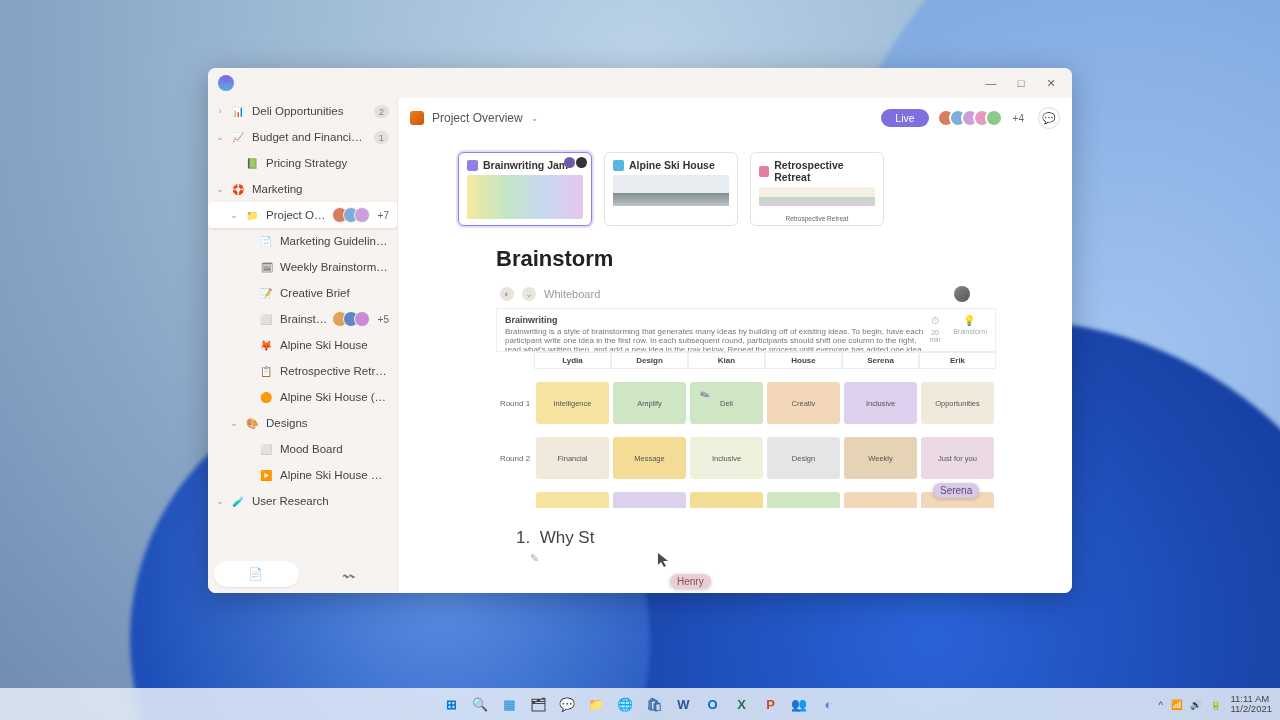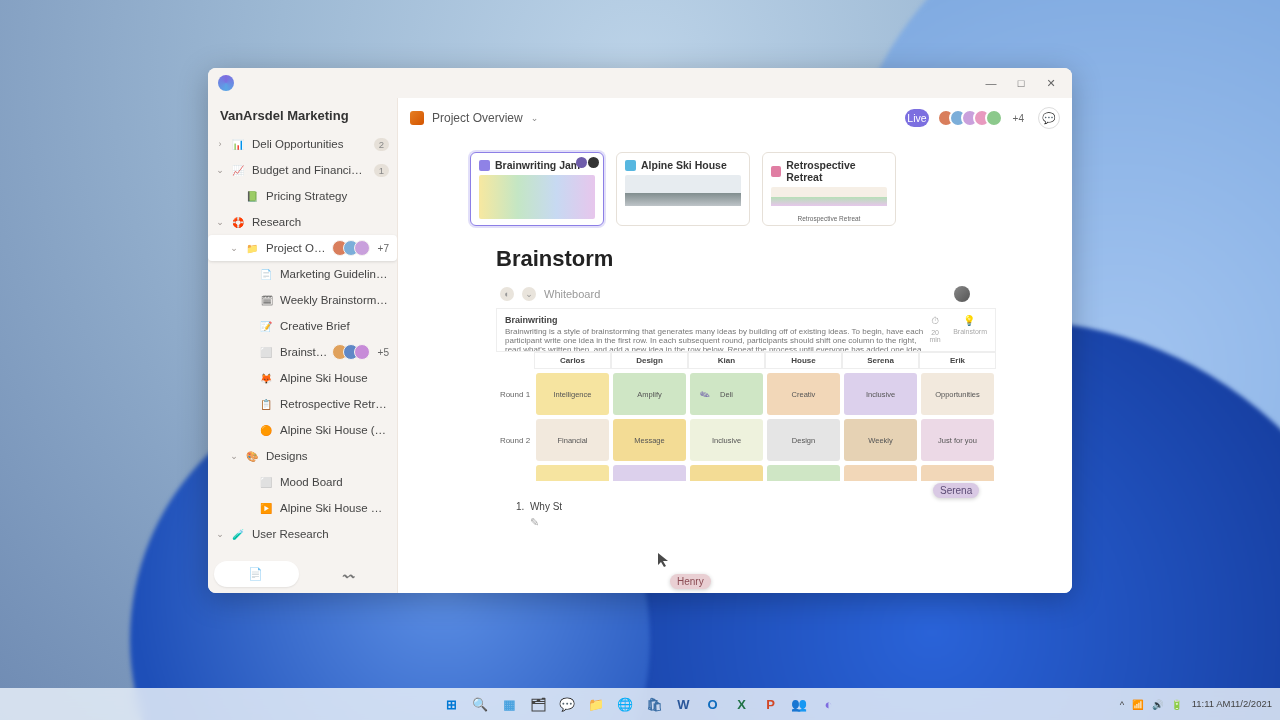--- a/index.html
+++ b/index.html
@@ -33,28 +33,28 @@
   .sidebar-footer{height:38px;display:flex;align-items:center;justify-content:center;gap:8px;padding:6px}
   .tog{flex:1;height:26px;border-radius:14px;display:flex;align-items:center;justify-content:center;background:#fff;box-shadow:0 1px 2px rgba(0,0,0,.08);color:#777;font-size:12px}
   .tog.alt{background:transparent;box-shadow:none}
 
   .main{flex:1;display:flex;flex-direction:column;min-width:0;background:#fff}
   .mainbar{height:40px;display:flex;align-items:center;padding:0 12px;gap:8px}
   .mb-icon{width:14px;height:14px;background:linear-gradient(135deg,#e67e22,#d35400);border-radius:3px}
   .mb-title{font-size:12px;color:#555}
   .chev{font-size:9px;color:#888}
   .mb-spacer{flex:1}
-  .live{background:#7c6fe0;color:#fff;font-size:10.5px;padding:3px 2px;border-radius:12px}
+  .live{background:#7c6fe0;color:#fff;font-size:10.5px;padding:3px 14px;border-radius:12px}
   .hdr-pile{display:flex;align-items:center;margin-left:6px}
   .hdr-pile .f{width:18px;height:18px;border-radius:50%;margin-left:-6px;border:2px solid #fff}
   .chat{width:22px;height:22px;border-radius:50%;display:flex;align-items:center;justify-content:center;color:#888;border:1px solid #ddd;font-size:11px;margin-left:6px}
 
   .content{flex:1;overflow:auto;padding:8px 24px 12px 24px}
 
-  .cards{display:flex;gap:12px;margin:6px 48px 20px}
+  .cards{display:flex;gap:12px;margin:6px 36px 20px}
   .card{width:134px;height:74px;border:1px solid #e6e0d8;border-radius:6px;padding:6px 8px;display:flex;flex-direction:column;position:relative;background:#fff}
   .card.sel{border:1.5px solid #8d7fe6;box-shadow:0 0 0 2px rgba(141,127,230,.25)}
   .card-h{display:flex;align-items:center;gap:5px}
   .ci{width:11px;height:11px;border-radius:2px}
   .ct{font-size:10.5px;color:#333;font-weight:600}
   .card-eyes{position:absolute;top:4px;right:4px;display:flex;gap:1px}
   .eye{width:11px;height:11px;border-radius:50%}
   .cprev{flex:1;margin-top:4px;border-radius:2px}
 
   .h1{font-size:22px;font-weight:700;color:#222;margin:4px 0 14px 74px}
@@ -67,38 +67,38 @@
   .board{margin:0 0 0 74px;width:500px;background:#fff}
   .desc{border:1px solid #eee;padding:6px 8px;font-size:8px;color:#777;height:44px;overflow:hidden;display:flex}
   .desc-l{flex:1}
   .desc-t{font-size:9px;color:#444;font-weight:600;margin-bottom:2px}
   .desc-r{width:60px;display:flex;gap:10px;align-items:flex-start;justify-content:flex-end;font-size:7px;color:#aaa;text-align:center}
   .di{display:flex;flex-direction:column;align-items:center;gap:2px}
   .di .g{font-size:10px}
   .hrow{display:flex}
   .rl{width:38px;font-size:8px;color:#666;display:flex;align-items:center;justify-content:center}
   .hcell{flex:1;border:1px solid #eee;text-align:center;font-size:8px;color:#444;padding:3px 0;font-weight:600}
-  .grow{display:flex;margin-top:4px}
+  .grow{display:flex;margin-top:13px}
   .gcell{flex:1;height:42px;margin:0 2px;border-radius:3px;display:flex;align-items:center;justify-content:center;font-size:7.5px;color:#555}
   .pcell{flex:1;height:16px;margin:0 2px;border-radius:3px 3px 0 0}
 
   .cursor-tag{position:absolute;font-size:10px;padding:2px 7px;border-radius:10px;box-shadow:0 1px 4px rgba(0,0,0,.2)}
   .ct-serena{left:725px;top:415px;background:#d9c9e4;color:#5b4b75}
   .ct-henry{position:absolute;left:670px;top:574px;background:#e9cfd3;color:#8a4a52;z-index:3}
   .fakecursor{position:absolute;left:656px;top:552px;width:16px;height:16px;z-index:3;color:#555}
   .pen{position:absolute;left:700px;top:388px;font-size:12px;color:#6e5caa;transform:rotate(-25deg);z-index:3}
 
-  .listnum{margin:20px 0 4px 94px;font-size:10px;color:#444}
+  .listnum{margin:20px 0 4px 94px;font-size:17px;color:#444}
   .listline{margin-left:108px;font-size:11px;color:#aaa}
 
   .taskbar{position:absolute;left:0;right:0;bottom:0;height:32px;background:rgba(230,238,248,.85);backdrop-filter:blur(6px);display:flex;align-items:center;z-index:5}
   .tb-center{flex:1;display:flex;justify-content:center;gap:5px}
   .tb-ico{width:24px;height:24px;border-radius:4px;display:flex;align-items:center;justify-content:center;font-size:13px}
   .tb-right{position:absolute;right:8px;display:flex;align-items:center;gap:8px;font-size:9.5px;color:#444}
-  .clock{display:flex;flex-direction:row;align-items:flex-end;line-height:1.05}
+  .clock{display:flex;flex-direction:column;line-height:1.05}
 </style>
 </head>
 <body>
 
 <div class="wallpaper">
   <div class="swoop s4"></div>
     <div class="swoop s1"></div>
     <div class="swoop s2"></div>
     <div class="swoop s3"></div>
 </div>
@@ -106,21 +106,20 @@
 <div class="app">
  <div class="titlebar">
    <div class="app-logo"></div>
    <div class="title-spacer"></div>
    <div class="winbtn">—</div>
    <div class="winbtn">□</div>
    <div class="winbtn">✕</div>
  </div>
  <div class="body">
   <div class="sidebar">
-    <div class="ws-title">VanArsdel Marketing</div>
     <div class="tree" id="tree">
           <div class="node" style="padding-left: 6px;">
             <span class="twist">›</span>
             <span class="bullet">📊</span>
             <span class="label">Deli Opportunities</span>
             <span class="badge">2</span>
           </div>
           <div class="node" style="padding-left: 6px;">
             <span class="twist">⌄</span>
             <span class="bullet">📈</span>
@@ -128,21 +127,21 @@
             <span class="badge">1</span>
           </div>
           <div class="node" style="padding-left: 20px;">
             <span class="twist"></span>
             <span class="bullet">📗</span>
             <span class="label">Pricing Strategy</span>
           </div>
           <div class="node" style="padding-left: 6px;">
             <span class="twist">⌄</span>
             <span class="bullet">🛟</span>
-            <span class="label">Research</span>
+            <span class="label">Marketing</span>
           </div>
           <div class="node sel" style="padding-left: 20px;">
             <span class="twist">⌄</span>
             <span class="bullet">📁</span>
             <span class="label">Project Overview</span>
             <span class="facepile">
               <span class="f" style="background:#d97e5c"></span>
               <span class="f" style="background:#7caed9"></span>
               <span class="f" style="background:#c9a0dc"></span>
             </span>
@@ -272,21 +271,21 @@
       <div class="board" id="board">
             <div class="desc">
               <div class="desc-l"><div class="desc-t">Brainwriting</div>Brainwriting is a style of brainstorming that generates many ideas by building off of existing ideas. To begin, have each participant write one idea in the first row. In each subsequent round, participants should shift one column to the right, read what's written then, and add a new idea in the row below. Repeat the process until everyone has added one idea to each column.</div>
               <div class="desc-r">
                 <div class="di"><span class="g">⏱</span>20 min</div>
                 <div class="di"><span class="g">💡</span>Brainstorm</div>
               </div>
             </div>
             <div class="hrow">
               <div class="rl"></div>
-              <div class="hcell">Carlos</div>
+              <div class="hcell">Lydia</div>
               <div class="hcell">Design</div>
               <div class="hcell">Kian</div>
               <div class="hcell">House</div>
               <div class="hcell">Serena</div>
               <div class="hcell">Erik</div>
             </div>
             <div class="grow">
               <div class="rl">Round 1</div>
               <div class="gcell" style="background:#f6e4a0">Intelligence</div>
               <div class="gcell" style="background:#cfe6c5">Amplify</div>

